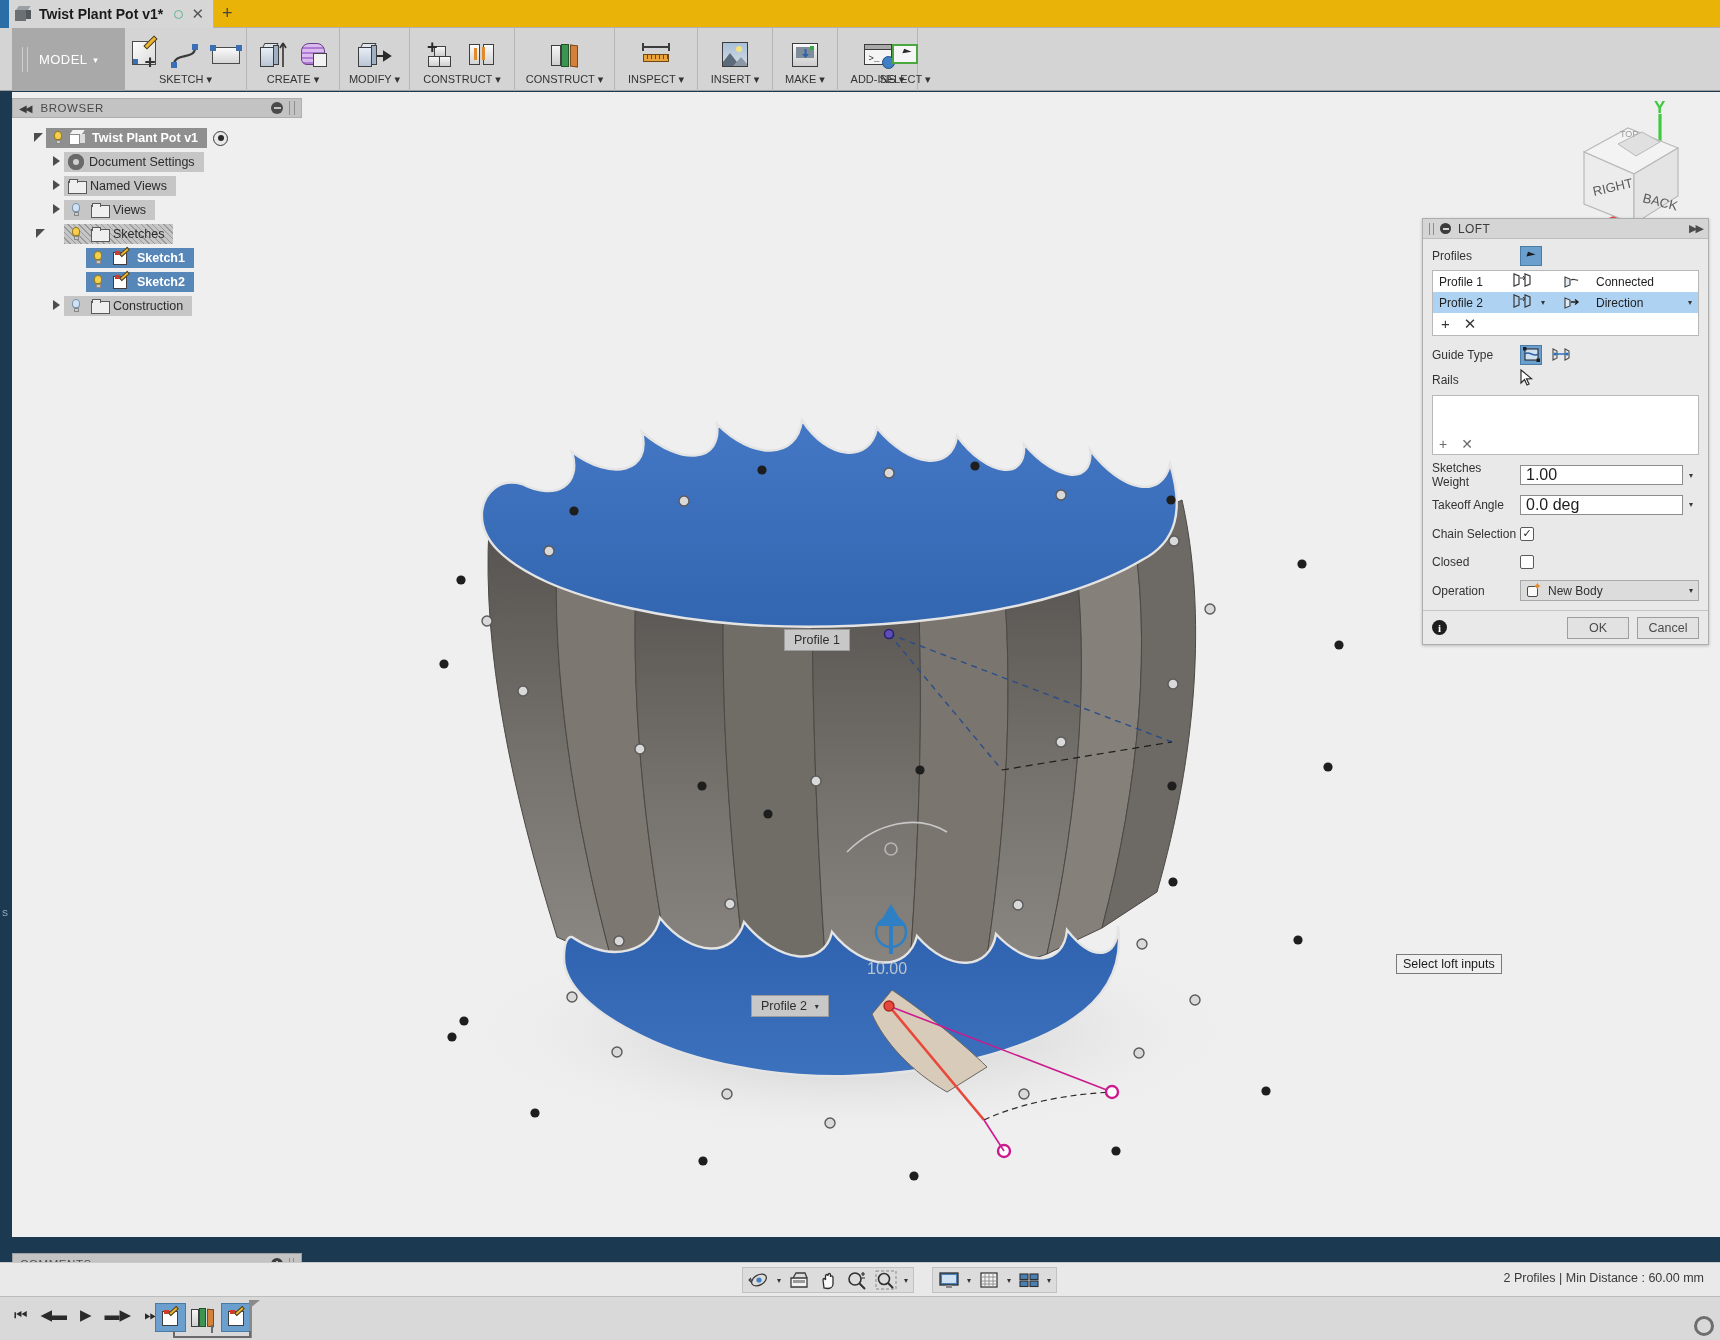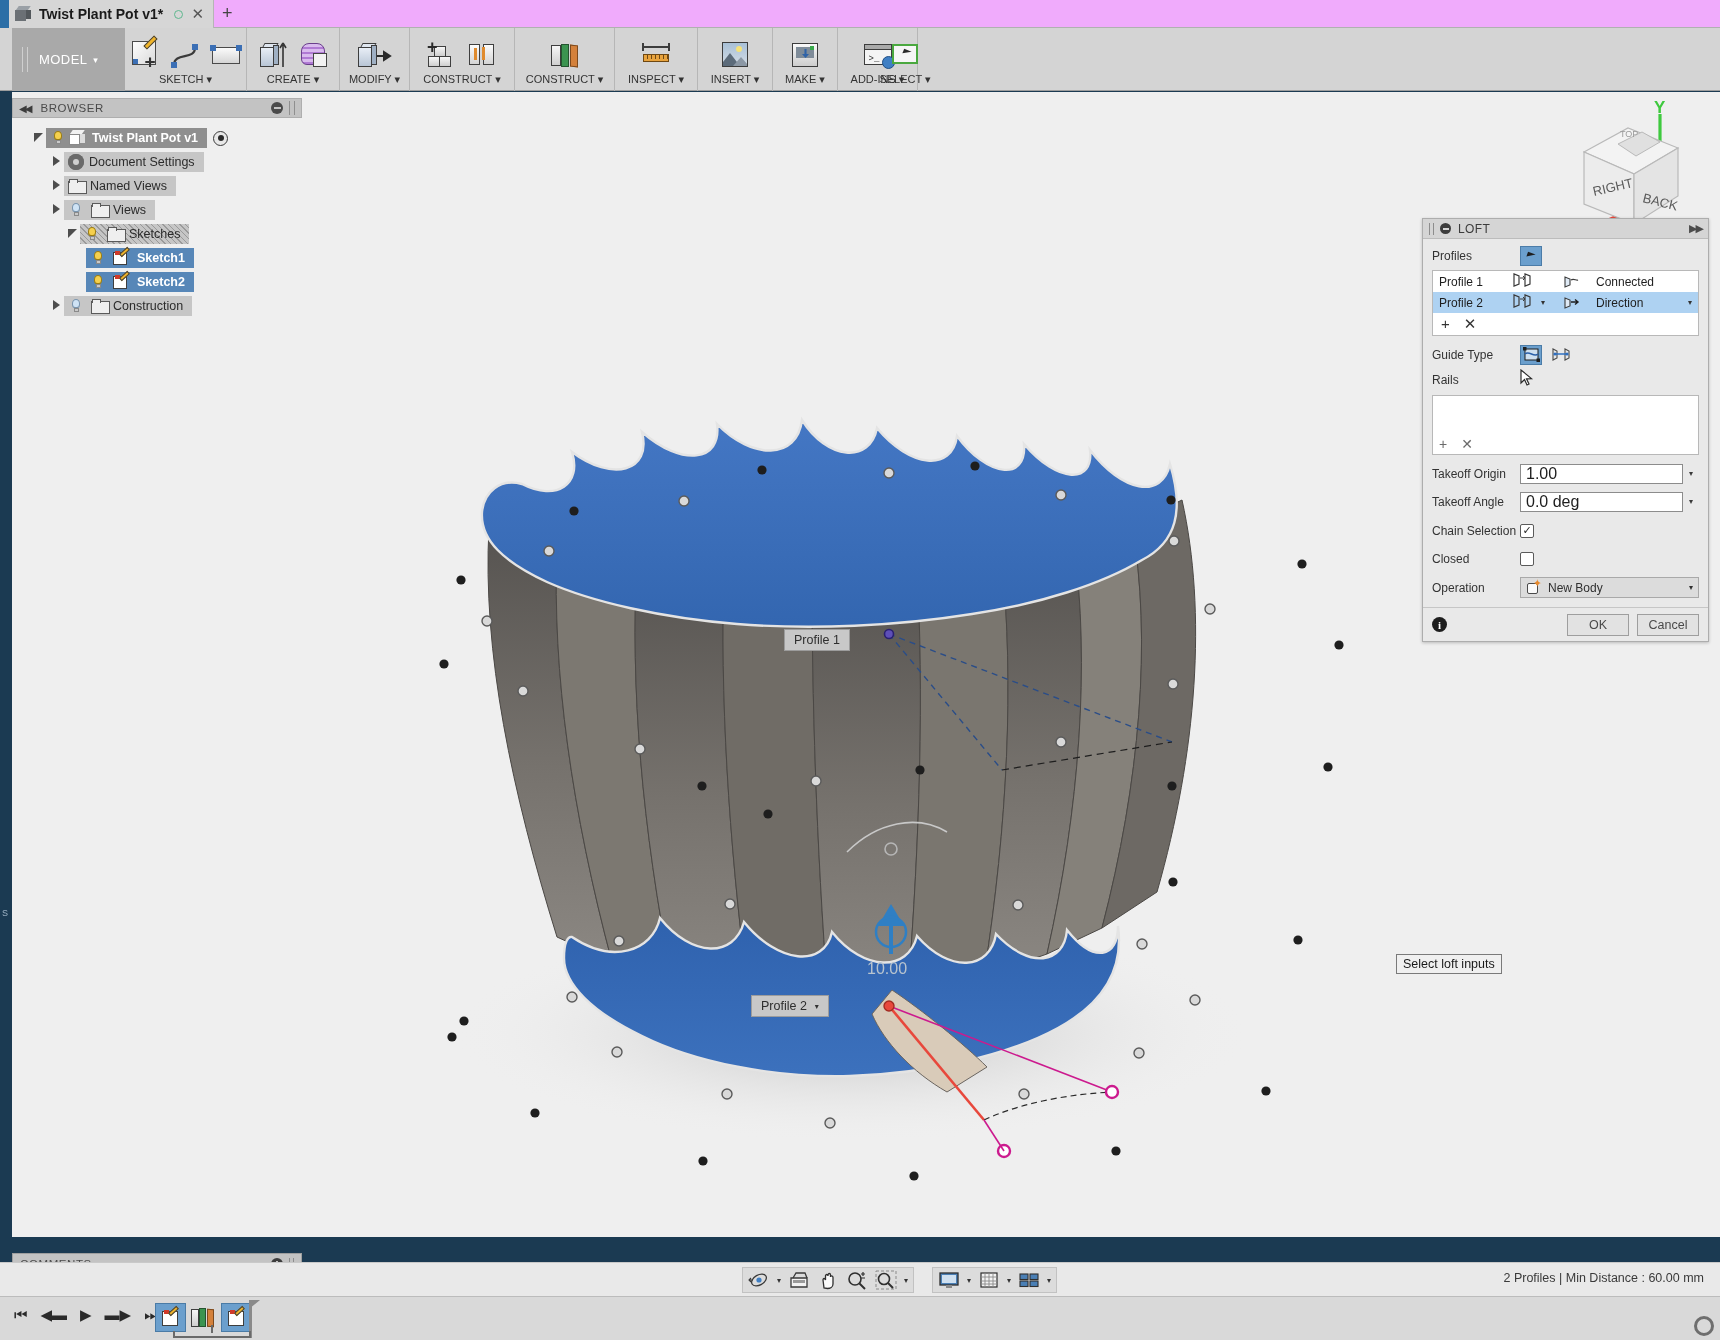--- a/index.html
+++ b/index.html
@@ -8,21 +8,21 @@
     font-family: "Liberation Sans", sans-serif;
     font-size: 13px;
     color:#303030;
     background:#1b3a52;
   }
   #app { position:relative; width:1720px; height:1340px; }
 
   
   .tabbar{
     position:absolute; left:0; top:0; width:1720px; height:28px;
-    background:#f0abfc;
+    background:#eab308;
     border-bottom:1px solid #b0b0b0;
   }
   .tabbar .stripe{position:absolute;left:0;top:0;width:9px;height:28px;background:#2b6ea6;}
   .doc-tab{
     position:absolute; left:9px; top:0; height:28px; width:205px;
     background:#d6d6d6; display:flex; align-items:center; padding:0 6px;
     border-right:1px solid #b5b5b5;
   }
   .cube-ico{width:18px;height:16px;position:relative;margin-right:6px;flex:0 0 auto;}
   .cube-ico .top{position:absolute;left:2px;top:0;width:12px;height:5px;background:#9aa0a6;transform:skewX(-35deg);}
@@ -662,21 +662,21 @@
       <span class="pillbox">
         <span class="bulb off">
             <b></b>
             <i></i>
           </span>
         <span class="folder" style="margin-left:4px;"></span>
         <span>Views</span>
       </span>
     </div>
 
-    <div class="trow" style="padding-left:52px;">
+    <div class="trow" style="padding-left:20px;gap:16px;">
       <span class="tw"><span class="tri-o"></span></span>
       <span class="pillbox hatch">
         <span class="bulb">
             <b></b>
             <i></i>
           </span>
         <span class="folder" style="margin-left:4px;"></span>
         <span>Sketches</span>
       </span>
     </div>
@@ -811,21 +811,21 @@
     </div>
 
     <div class="railbox">
       <div class="acts">
         <span>+</span>
         <span>✕</span>
       </div>
     </div>
 
     <div class="row" style="margin-top:6px;">
-      <span class="rlbl">Takeoff Origin</span>
+      <span class="rlbl">Sketches Weight</span>
       <span class="field">1.00</span>
       <span class="fcar">▾</span>
     </div>
 
     <div class="row" style="margin-top:3px;">
       <span class="rlbl">Takeoff Angle</span>
       <span class="field">0.0 deg</span>
       <span class="fcar">▾</span>
     </div>
 

